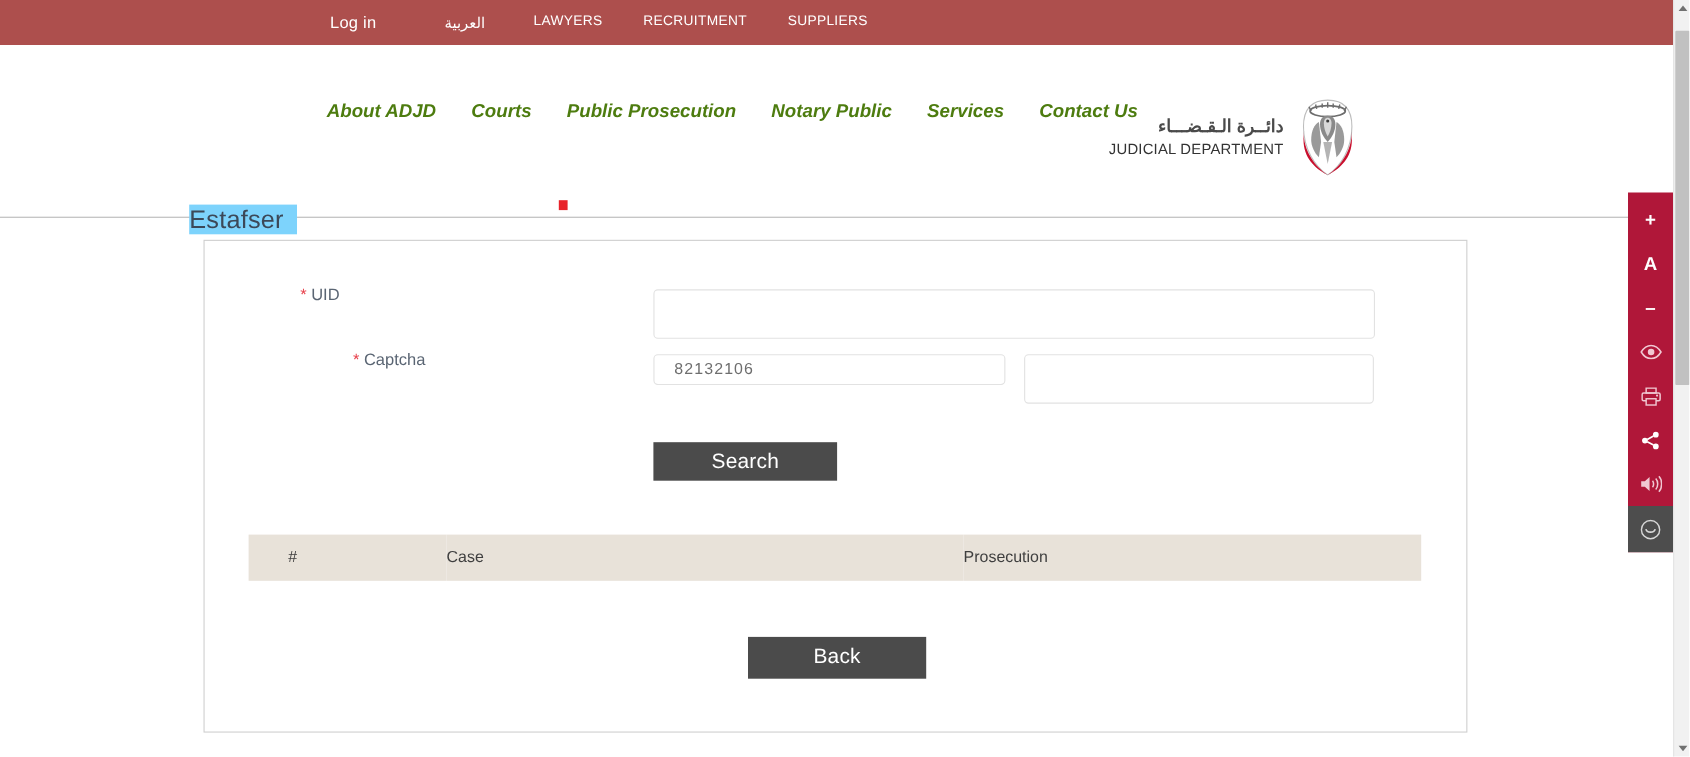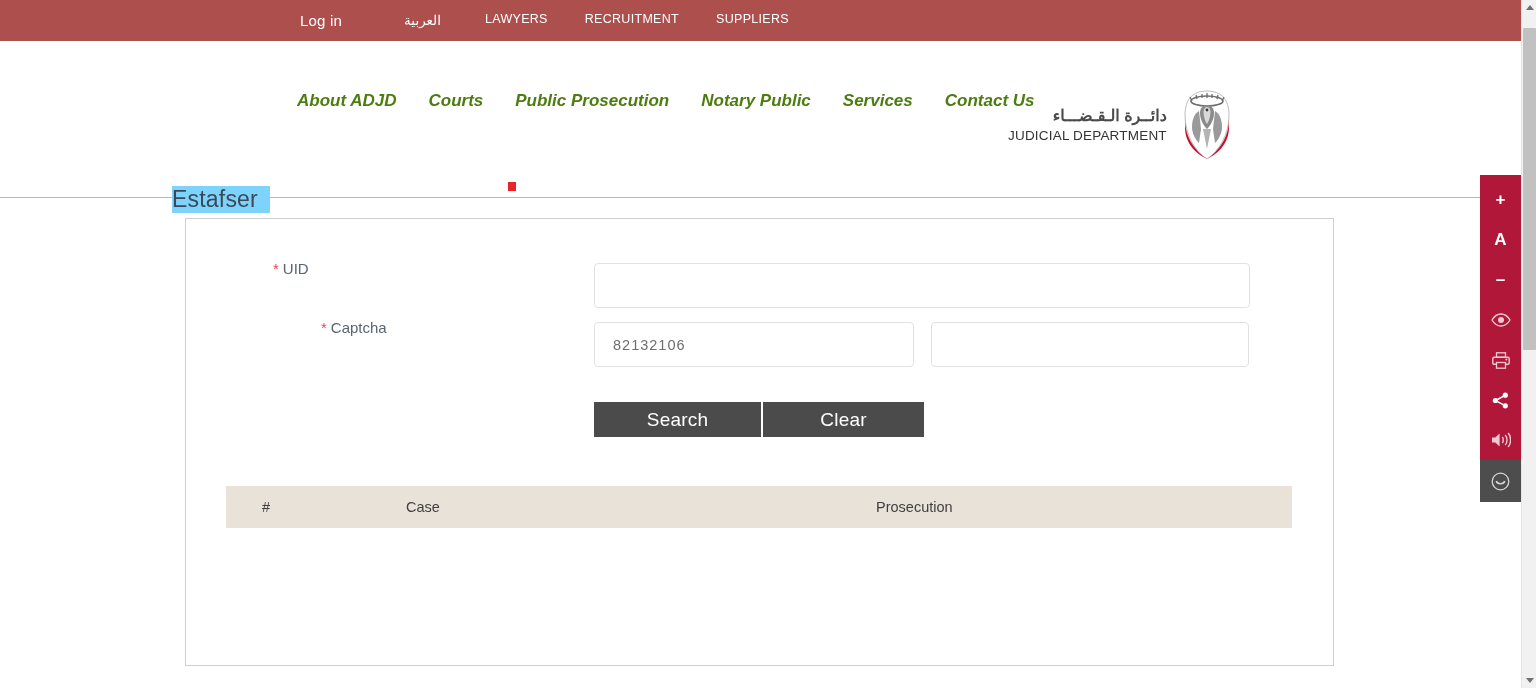--- a/index.html
+++ b/index.html
@@ -164,21 +164,21 @@
     border: 1px solid #e2e2e2;
     border-radius: 4px;
     background: #ffffff;
     font-family: "Liberation Sans", sans-serif;
     font-size: 14px;
     color: #6b6b6b;
     padding: 0 18px;
     outline: none;
   }
   .uid-input     { left: 408px; top: 44px;  width: 656px; height: 45px; }
-  .captcha-code  { left: 408px; top: 103px; width: 320px; height: 45px;
+  .captcha-code  { left: 408px; top: 103px; width: 320px; height: 28px;
                    display: flex; align-items: center; letter-spacing: 1px;
                    color: #6e6e6e; font-size: 14.5px; }
   .captcha-input { left: 745px; top: 103px; width: 318px; height: 45px; }
 
   
   .btn {
     position: absolute;
     background: #4b4b4b;
     color: #ffffff;
     border: none;
@@ -331,33 +331,33 @@
     </div>
     <input class="txtbox uid-input" type="text" value="" style="">
 
     <div class="form-row row-cap">
       <span class="field-label"><span class="req">*</span><span>Captcha</span></span>
     </div>
     <div class="txtbox captcha-code">82132106</div>
     <input class="txtbox captcha-input" type="text" value="" style="">
 
     <button class="btn btn-search">Search</button>
-    <button class="btn btn-clear">Clear</button>
 
     <table class="tbl">
       <thead>
         <tr>
           <th class="th-num">#</th>
           <th class="th-case">Case</th>
           <th class="th-pros">Prosecution</th>
         </tr>
       </thead>
       <tbody></tbody>
     </table>
 
+    <button class="btn btn-back">Back</button>
   </div>
 
   <div class="a11y">
 
     <div class="a11y-btn big">
       <span>+</span>
     </div>
 
     <div class="a11y-btn big">
       <span>A</span>

